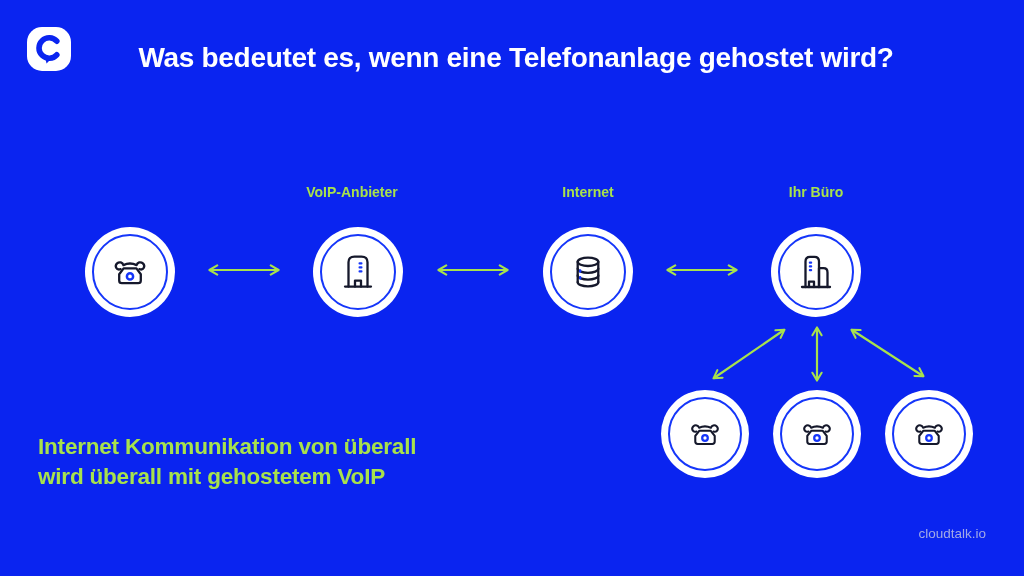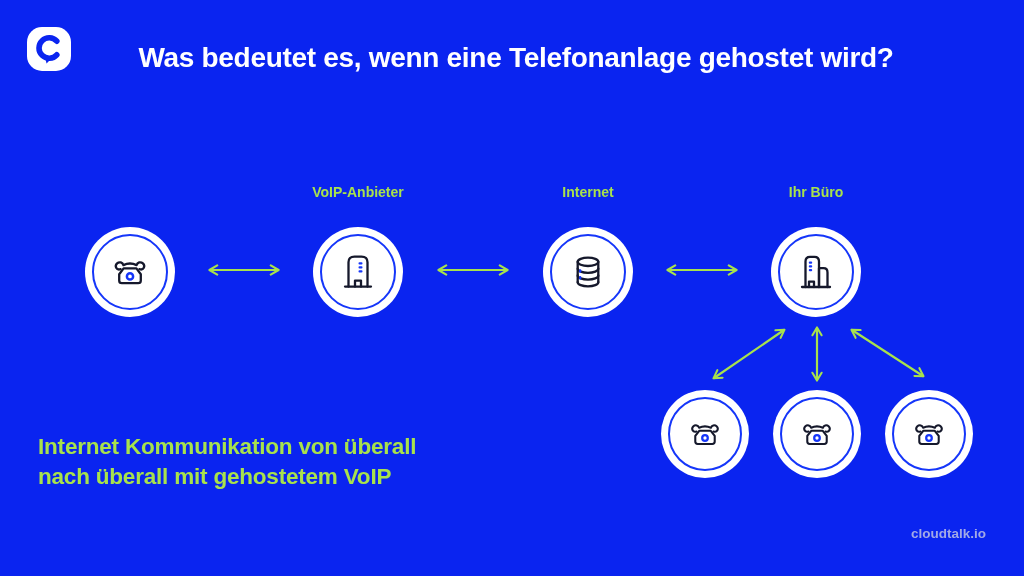--- a/index.html
+++ b/index.html
@@ -43,21 +43,21 @@
   .h-arrow{position:absolute;top:258px;}
   .fan-arrows{position:absolute;left:680px;top:316px;}
   
   .tagline{
     position:absolute;left:38px;top:432px;
     color:#A8E24C;font-size:22.5px;font-weight:700;line-height:30px;letter-spacing:-.2px;
   }
   
   .footer{
     position:absolute;right:38px;top:526px;
-    color:#A2A9E6;font-size:13.5px;font-weight:700;
+    color:#A2A9E6;font-size:13.5px;font-weight:400;
   }
   .ic{stroke:#15182B;stroke-width:2.3;fill:none;stroke-linecap:round;stroke-linejoin:round;}
   .ic-blue{stroke:#1536FA;stroke-width:2.5;fill:#FFFFFF;}
   .ic-blue-fill{fill:#1536FA;stroke:none;}
   .ic-blue-tick{stroke:#1536FA;stroke-width:2.3;fill:none;stroke-linecap:round;}
 </style>
 </head>
 <body>
 
 <div class="canvas">
@@ -65,21 +65,21 @@
   <div class="logo">
     <svg viewBox="0 0 44 44" width="44" height="44">
       <rect x="0" y="0" width="44" height="44" rx="15" fill="#FFFFFF"></rect>
       <path d="M29.8 14.2 A10.2 10.2 0 1 0 29.8 27.8" fill="none" stroke="#0A24F0" stroke-width="5.6" stroke-linecap="round"></path>
       <path d="M18.2 31.2 L24.6 31.2 L19.6 36.6 Z" fill="#0A24F0"></path>
     </svg>
   </div>
 
   <h1 class="title">Was bedeutet es, wenn eine Telefonanlage gehostet wird?</h1>
 
-  <div class="node-label" style="left:238px;">
+  <div class="node-label" style="left:232px;">
     <div>VoIP-Anbieter</div>
     <div></div>
   </div>
   <div class="node-label" style="left:468px;">
     <div>Internet</div>
     <div></div>
   </div>
   <div class="node-label" style="left:696px;">
     <div>Ihr Büro</div>
     <div></div>
@@ -182,18 +182,18 @@
   <div class="endpoint" style="left:885px;">
     <svg viewBox="0 0 40 40" width="36" height="36">
       <path class="ic" d="M10.6 17.2 C6.2 18.6 4.4 13.9 7.1 11.4 C9.4 9.3 12.6 10.4 13.4 13.1 C17.3 11.2 22.7 11.2 26.6 13.1 C27.4 10.4 30.6 9.3 32.9 11.4 C35.6 13.9 33.8 18.6 29.4 17.2"></path>
       <path class="ic" d="M13.6 16.4 H26.4 L30.8 22.2 V28.4 C30.8 29.9 29.6 31.1 28.1 31.1 H11.9 C10.4 31.1 9.2 29.9 9.2 28.4 V22.2 Z"></path>
       <circle class="ic-blue" cx="20" cy="24.4" r="3.1"></circle>
     </svg>
   </div>
 
   <div class="tagline">
     <div>Internet Kommunikation von überall</div>
-    <div>nach überall mit gehostetem VoIP</div>
+    <div>wird überall mit gehostetem VoIP</div>
   </div>
 
   <div class="footer">cloudtalk.io</div>
 
 </div>
 
 </body></html>

